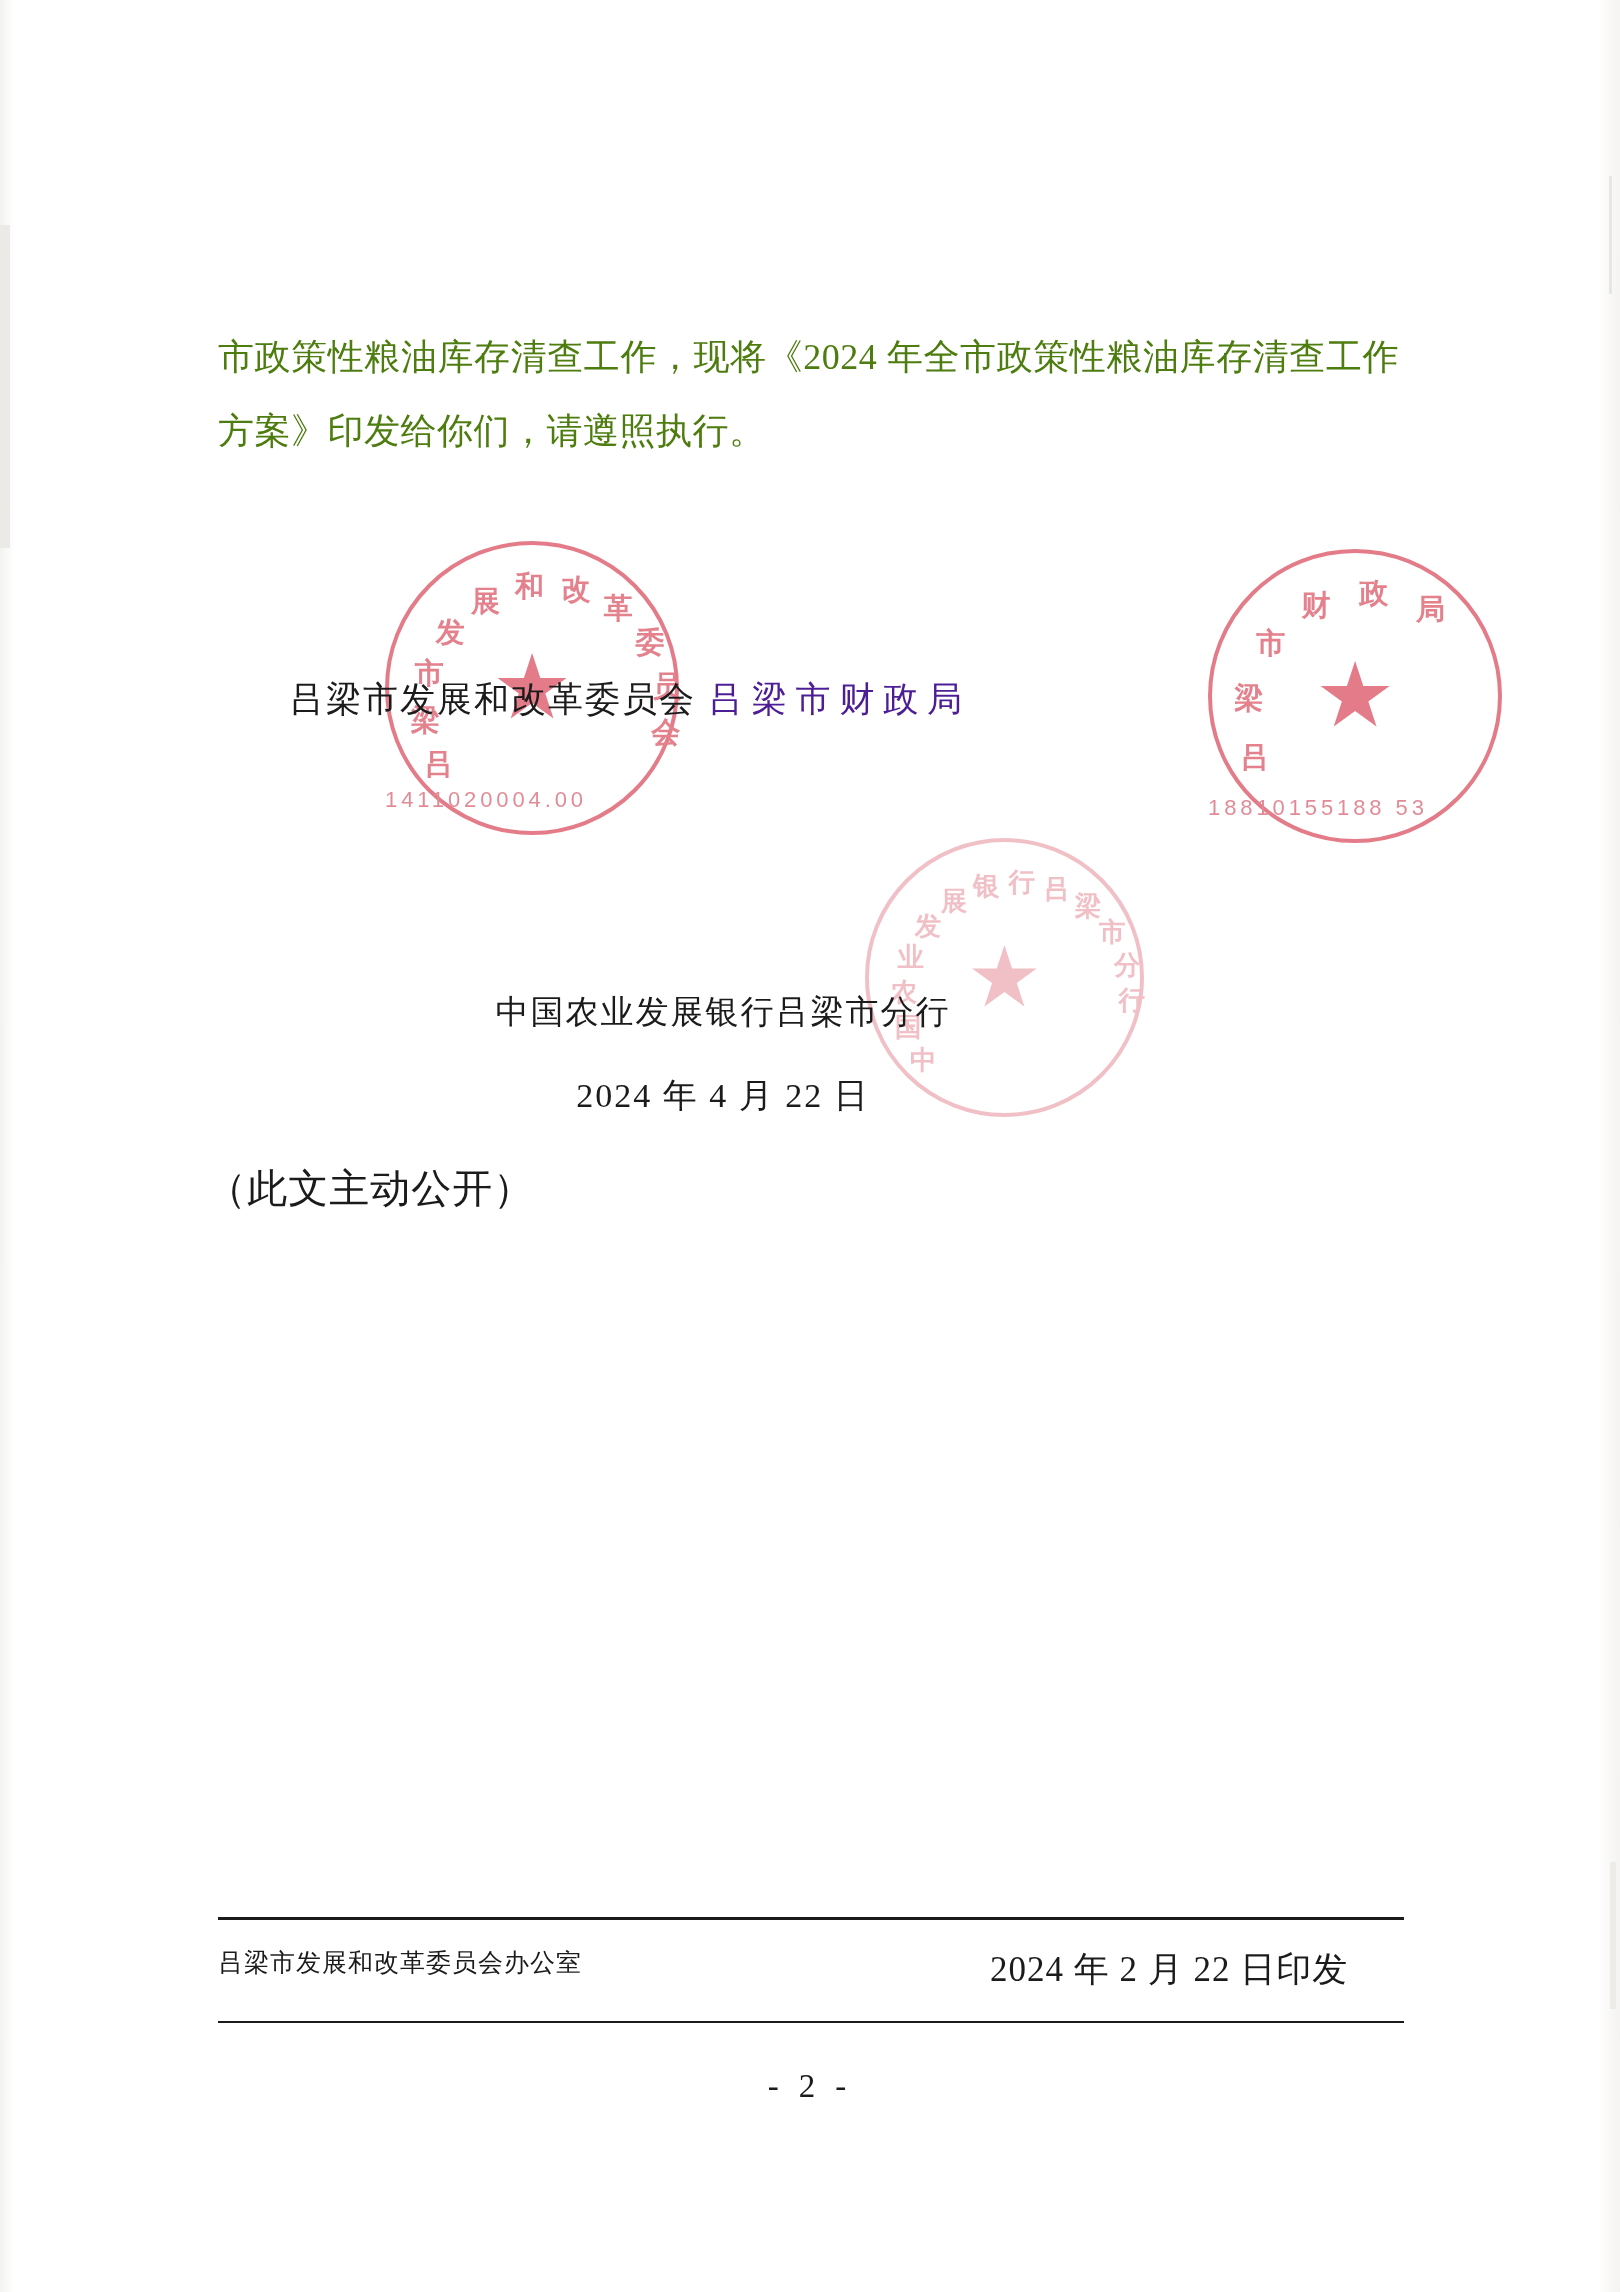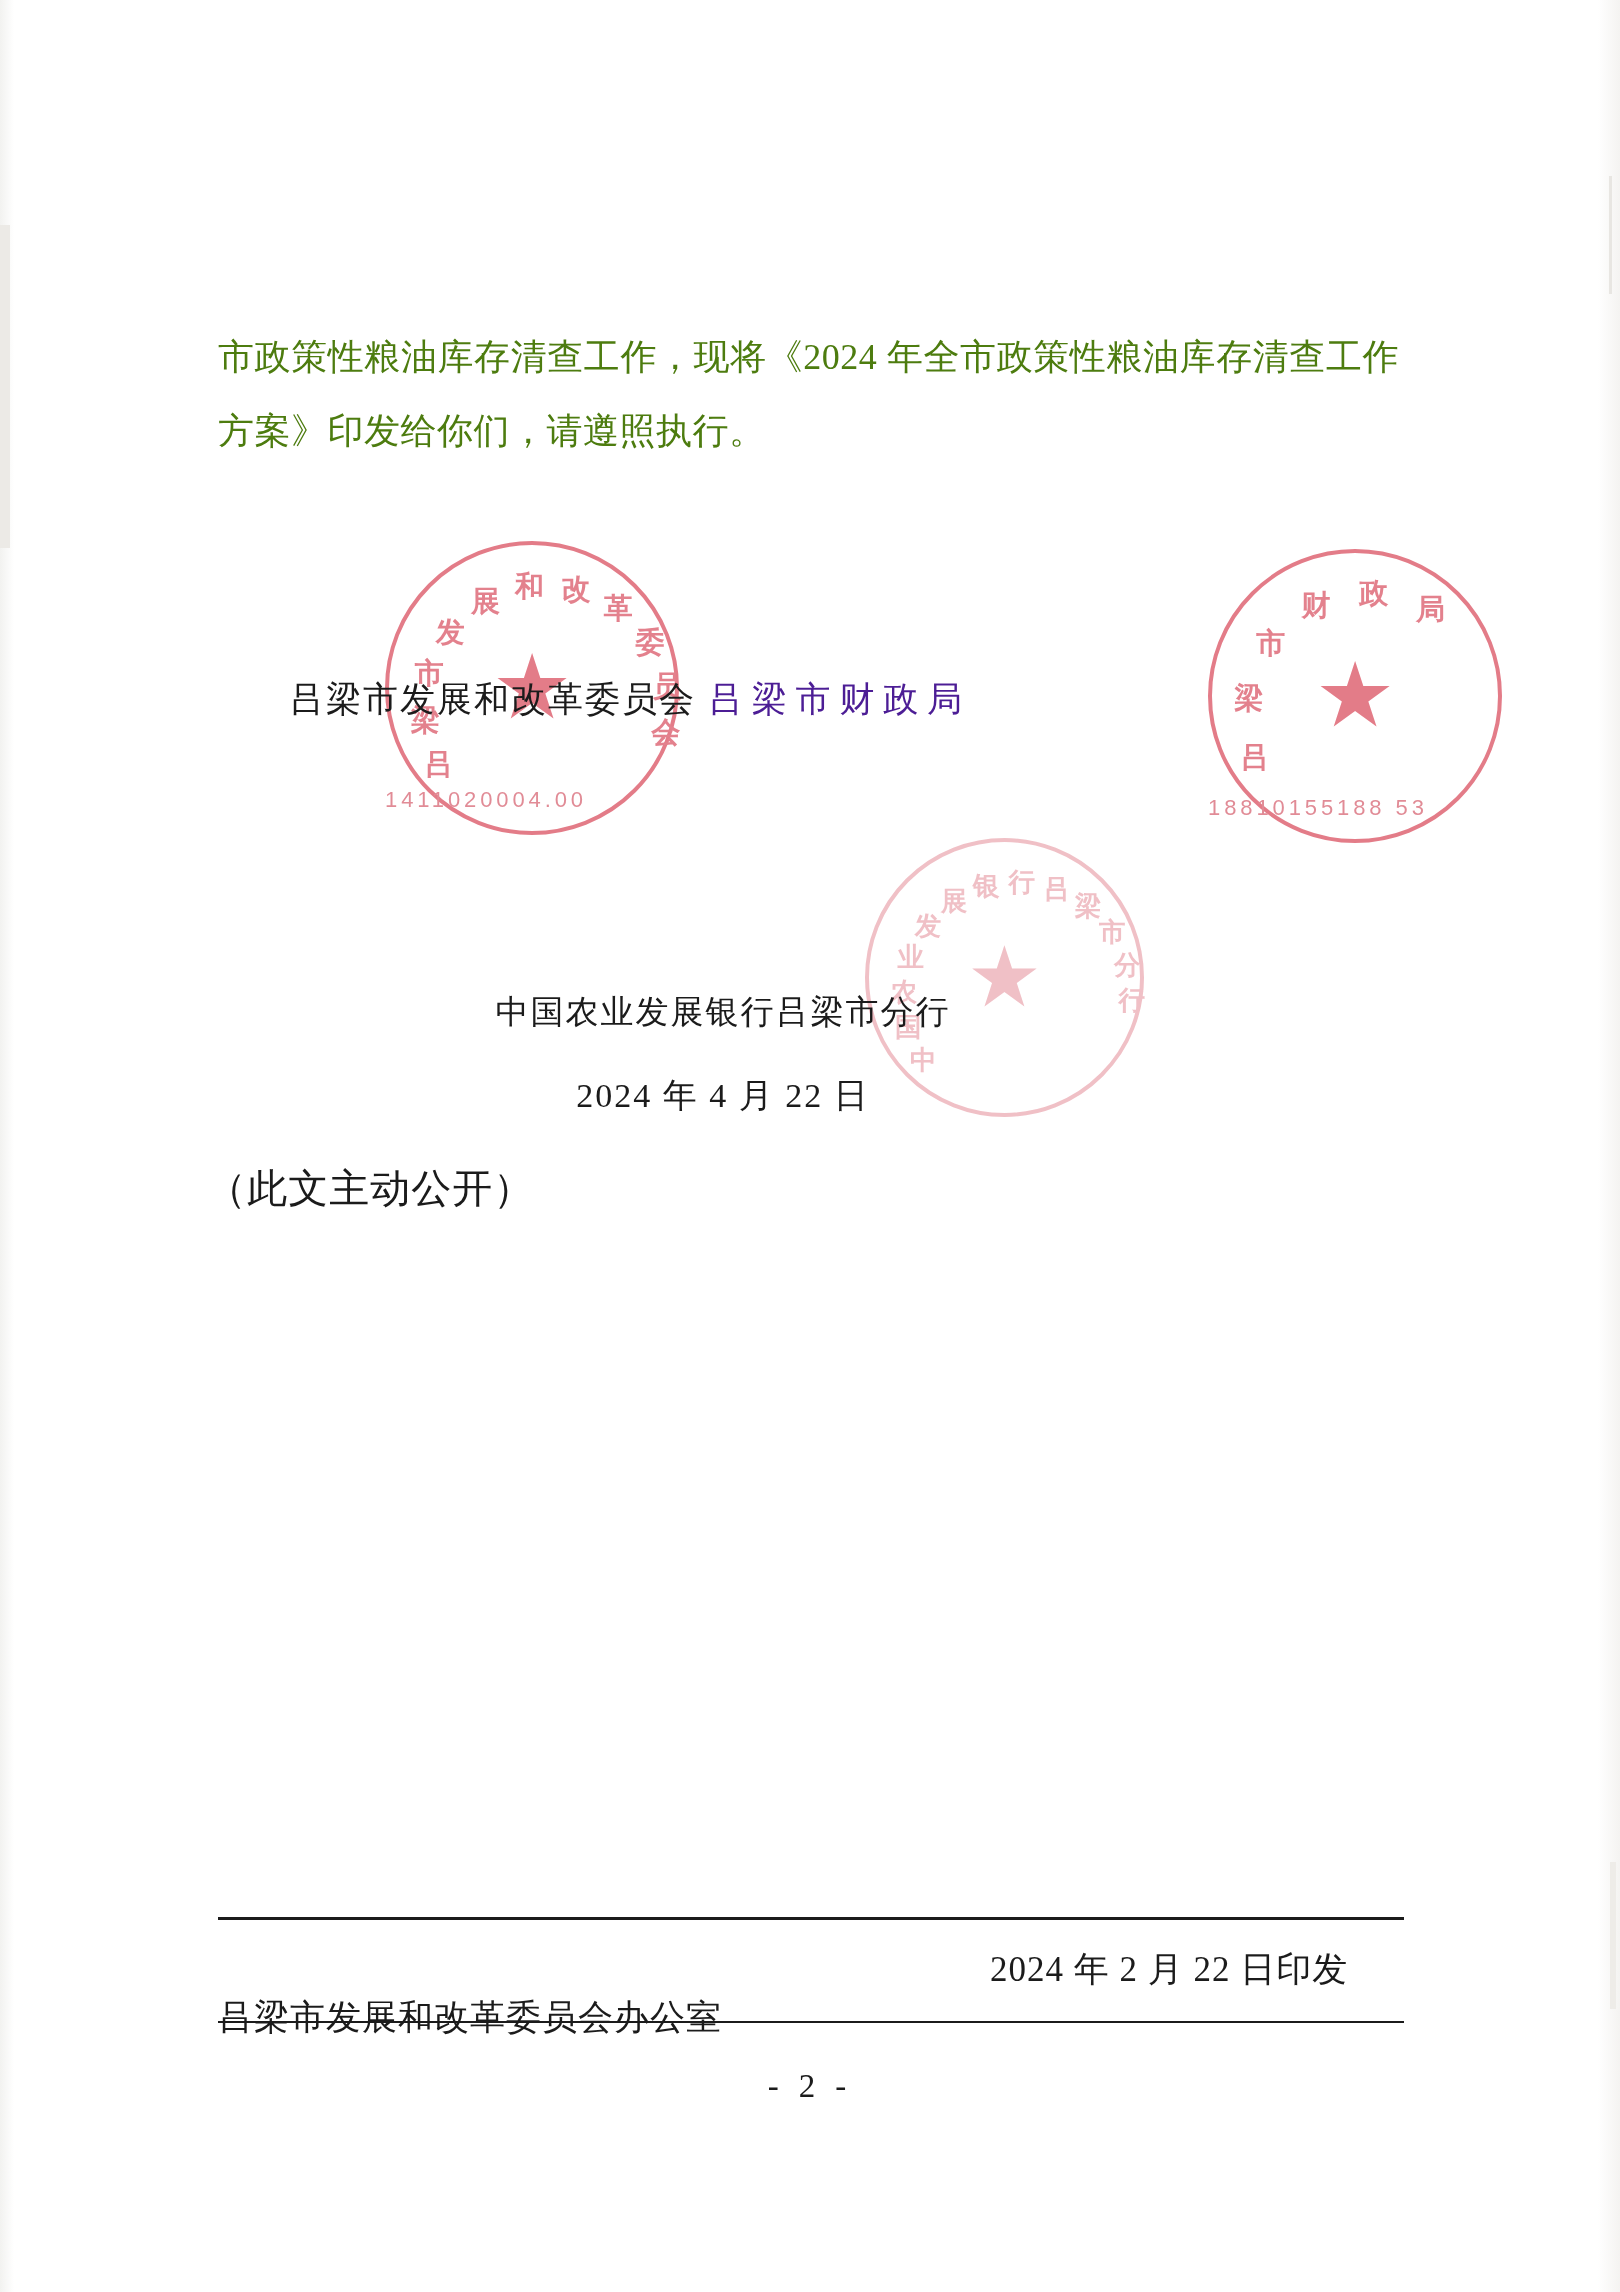--- a/index.html
+++ b/index.html
@@ -221,24 +221,23 @@
     left: 218px;
     top: 2021px;
     width: 1186px;
     height: 2px;
     background: #1b1b1b;
   }
   .footer-left {
     position: absolute;
     left: 218px;
     top: 1946px;
-    font-size: 35px;
+    font-size: 25px;
     letter-spacing: 1px;
     color: #1b1b1b;
-    margin-top: 48px;
   }
   .footer-right {
     position: absolute;
     left: 990px;
     top: 1946px;
     font-size: 35px;
     letter-spacing: 1px;
     color: #1b1b1b;
   }
   .page-number {

